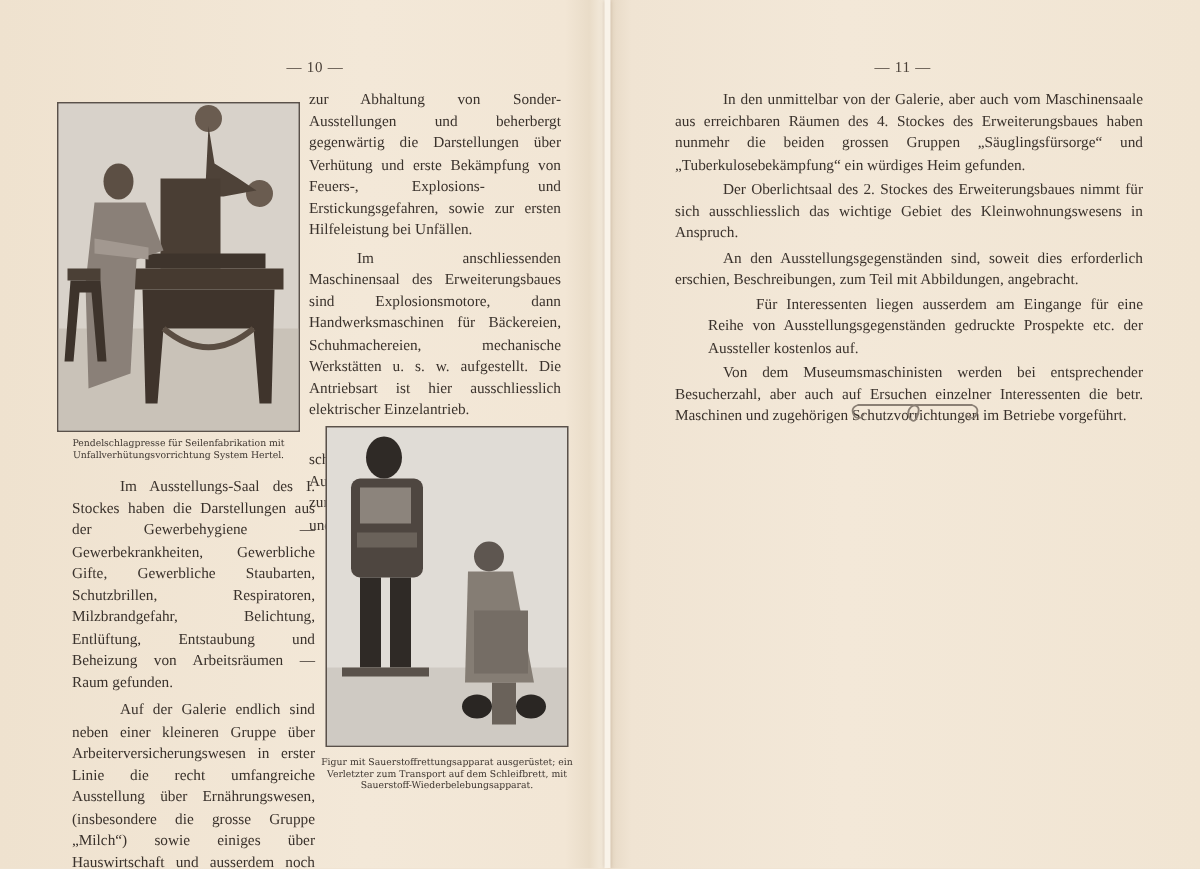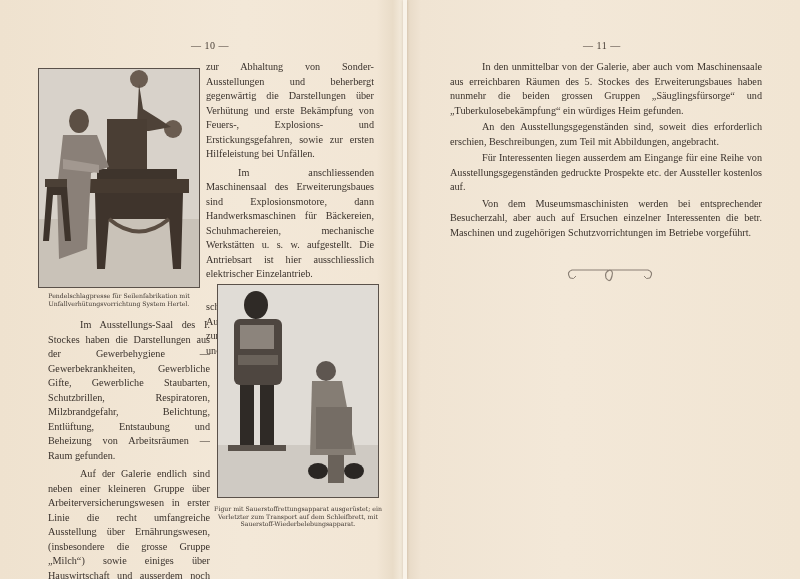--- a/index.html
+++ b/index.html
@@ -96,23 +96,24 @@
       <ellipse cx="100" cy="186" rx="10" ry="8" fill="#2a2623"></ellipse>
       <ellipse cx="136" cy="186" rx="10" ry="8" fill="#2a2623"></ellipse>
       <rect x="110" y="170" width="16" height="28" fill="#6a625a"></rect>
     </svg>
   </div>
   <div class="caption" style="left:212px; top:505px; width:172px;">Figur mit Sauerstoffrettungsapparat ausgerüstet; ein Verletzter zum Transport auf dem Schleifbrett, mit Sauerstoff-Wiederbelebungsapparat.</div>
 
   <div class="pageno" style="left:583px; top:40px;">— 11 —</div>
 
   <div class="text" style="left:450px; top:60px; width:312px;">
-    <p class="indent">In den unmittelbar von der Galerie, aber auch vom Maschinensaale aus erreichbaren Räumen des 5. Stockes des Erweiterungsbaues haben nunmehr die beiden grossen Gruppen „Säuglingsfürsorge“ und „Tuberkulosebekämpfung“ ein würdiges Heim gefunden.</p>
+    <p class="indent">In den unmittelbar von der Galerie, aber auch vom Maschinensaale aus erreichbaren Räumen des 4. Stockes des Erweiterungsbaues haben nunmehr die beiden grossen Gruppen „Säuglingsfürsorge“ und „Tuberkulosebekämpfung“ ein würdiges Heim gefunden.</p>
+    <p class="indent" style="margin-top:2px;">Der Oberlichtsaal des 2. Stockes des Erweiterungsbaues nimmt für sich ausschliesslich das wichtige Gebiet des Kleinwohnungswesens in Anspruch.</p>
     <p class="indent" style="margin-top:2px;font-family:Liberation Serif, serif;">An den Ausstellungsgegenständen sind, soweit dies erforderlich erschien, Beschreibungen, zum Teil mit Abbildungen, angebracht.</p>
-    <p class="indent" style="margin-top:2px;">Für Interessenten liegen ausserdem am Eingange für eine Reihe von Ausstellungsgegenständen gedruckte Prospekte etc. der Aussteller kostenlos auf.</p>
+    <p class="indent" style="margin-top:2px;margin-left:22px;">Für Interessenten liegen ausserdem am Eingange für eine Reihe von Ausstellungsgegenständen gedruckte Prospekte etc. der Aussteller kostenlos auf.</p>
     <p class="indent" style="margin-top:2px;">Von dem Museumsmaschinisten werden bei entsprechender Besucherzahl, aber auch auf Ersuchen einzelner Interessenten die betr. Maschinen und zugehörigen Schutzvorrichtungen im Betriebe vorgeführt.</p>
   </div>
 
   <svg class="ornament" viewBox="0 0 100 22">
     <path d="M10 14 Q6 8 12 6 L48 6 Q54 6 52 12 Q50 20 46 14 Q44 8 50 6 L88 6 Q94 8 90 14" fill="none" stroke="#8a7f74" stroke-width="1.2"></path>
     <path d="M10 14 Q14 16 16 12" fill="none" stroke="#8a7f74" stroke-width="1"></path>
     <path d="M90 14 Q86 16 84 12" fill="none" stroke="#8a7f74" stroke-width="1"></path>
   </svg>
 </div>
 

